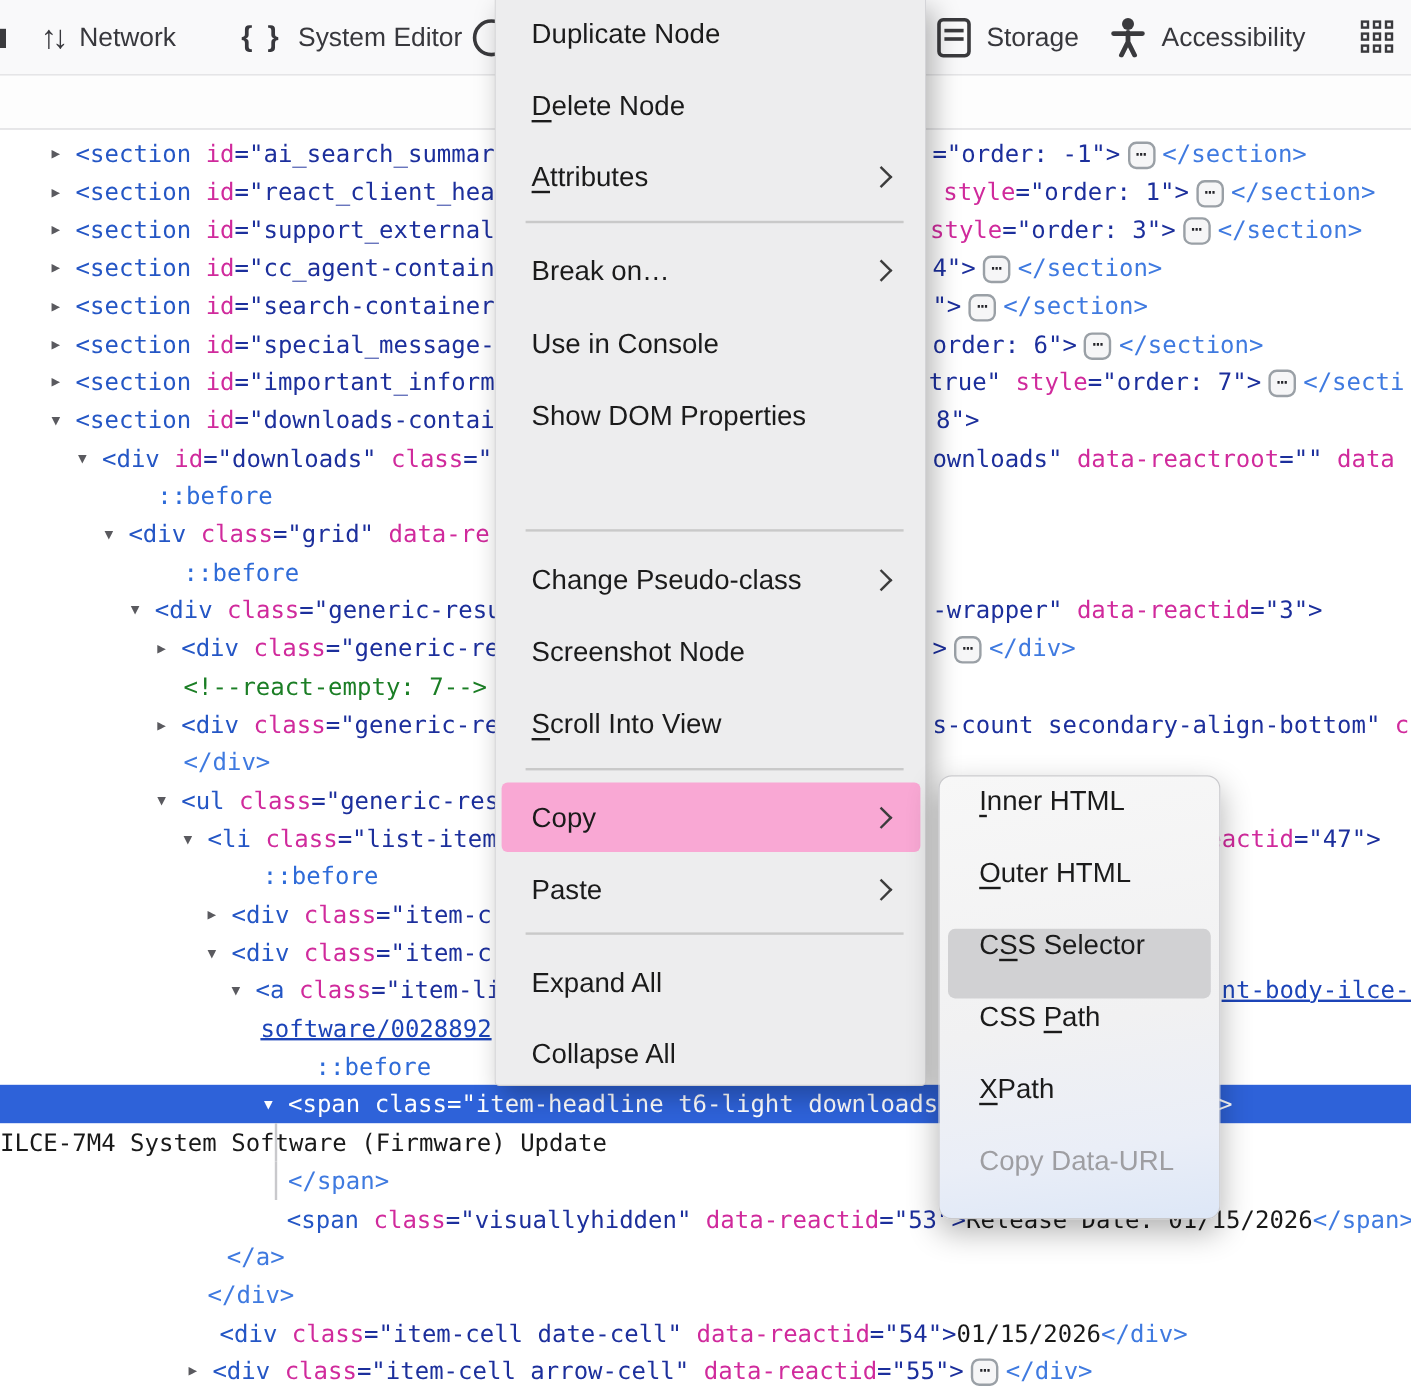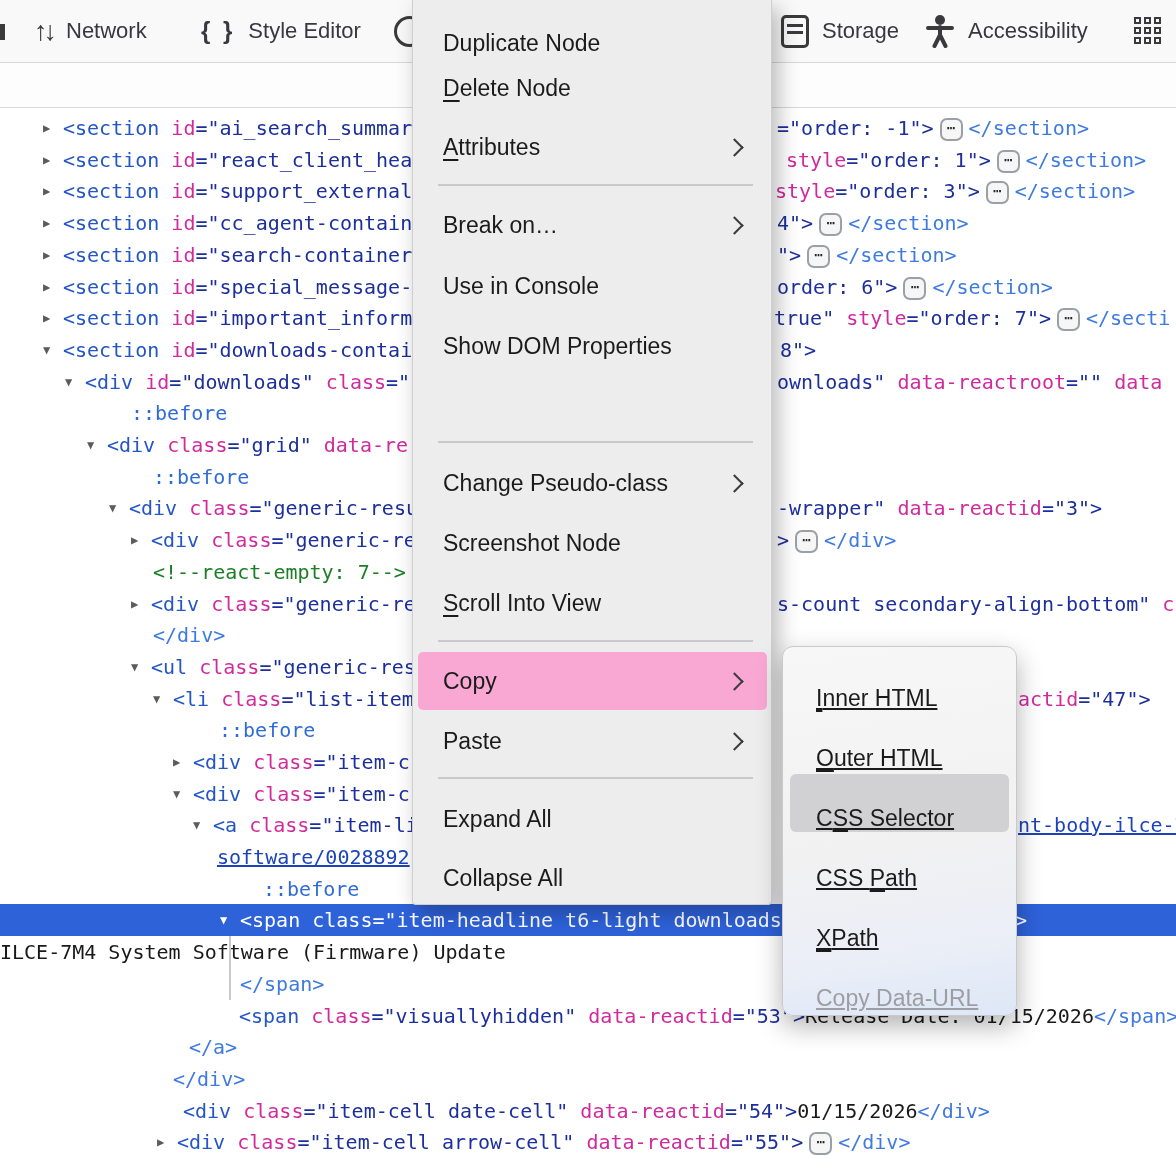--- a/index.html
+++ b/index.html
@@ -57,39 +57,39 @@
   .menu-sep{position:absolute;left:25px;right:18px;height:2px;background:#c9c9c9;}
   .chev{position:absolute;right:26px;width:11px;height:11px;border-right:2.5px solid #3c3c3c;
         border-top:2.5px solid #3c3c3c;transform:rotate(45deg);}
   .menu-item u, .sub-item u{text-underline-offset:4px;text-decoration-thickness:2px;}
 
   
   #submenu{position:absolute;left:782px;top:646px;width:233px;height:368px;
            background:linear-gradient(172deg,#f7f7f7 0%,#f1f1f2 55%,#eaeef7 82%,#dde7f7 100%);
            border:1px solid #c9c9cc;border-radius:11px;
            box-shadow:0 10px 26px rgba(0,0,0,.30);z-index:11;font-size:23px;color:#1b1b1b;}
-  .sub-item{position:absolute;left:7px;right:7px;height:58px;display:flex;align-items:flex-end;
-            padding-left:26px;border-radius:6px;box-sizing:border-box;text-decoration:underline;}
+  .sub-item{position:absolute;left:7px;right:7px;height:58px;display:flex;align-items:flex-start;
+            padding-left:26px;border-radius:6px;box-sizing:border-box;}
   .sub-item.hl{background:#d1d1d3;}
   .sub-item.dis{color:#9e9ea2;}
 </style>
 </head>
 <body>
 
 <div class="tabbar">
   <div class="edge-dash"></div>
 
   <div class="tab" style="left:34px">
     <span class="arrows">↑↓</span>
     <span>Network</span>
   </div>
 
   <div class="tab" style="left:201px">
     <span class="braces">{ }</span>
-    <span>Style Editor</span>
+    <span>System Editor</span>
   </div>
 
   <div class="tab" style="left:394px">
     <span class="perf-circle"></span>
   </div>
 
   <div class="tab" style="left:781px">
     <span class="storage-ic">
         <i style="top:6px"></i>
         <i style="top:13px"></i>
@@ -150,21 +150,21 @@
     <div class="row" style="top: 828px;"><div class="guide" style="left: 229px;"></div><span class="lseg" style=""><span class="tk-txt">ILCE-7M4 System Software (Firmware) Update </span></span></div>
     <div class="row" style="top: 860px;"><div class="guide" style="left: 229px;"></div><span class="lseg" style="padding-left: 240px;"><span class="tk-ctag">&lt;/span&gt;</span></span></div>
     <div class="row" style="top: 892px;"><span class="lseg" style="padding-left: 239px;"><span class="tk-tag">&lt;span</span><span class="tk-attr"> class</span><span class="tk-val">="visuallyhidden"</span><span class="tk-attr"> data-reactid</span><span class="tk-val">="53"&gt;</span><span class="tk-txt">Release Date: 01/15/2026</span><span class="tk-ctag">&lt;/span&gt;</span></span></div>
     <div class="row" style="top: 923px;"><span class="lseg" style="padding-left: 189px;"><span class="tk-ctag">&lt;/a&gt;</span></span></div>
     <div class="row" style="top: 955px;"><span class="lseg" style="padding-left: 173px;"><span class="tk-ctag">&lt;/div&gt;</span></span></div>
     <div class="row" style="top: 987px;"><span class="lseg" style="padding-left: 183px;"><span class="tk-tag">&lt;div</span><span class="tk-attr"> class</span><span class="tk-val">="item-cell date-cell"</span><span class="tk-attr"> data-reactid</span><span class="tk-val">="54"&gt;</span><span class="tk-txt">01/15/2026</span><span class="tk-ctag">&lt;/div&gt;</span></span></div>
     <div class="row" style="top: 1018px;"><span class="twisty" style="left: 157px;">▶</span><span class="lseg" style="padding-left: 177px;"><span class="tk-tag">&lt;div</span><span class="tk-attr"> class</span><span class="tk-val">="item-cell arrow-cell"</span><span class="tk-attr"> data-reactid</span><span class="tk-val">="55"&gt;</span><span class="badge">⋯</span><span class="tk-ctag">&lt;/div&gt;</span></span></div>
   </div>
 
 <div id="ctxmenu">
-    <div class="menu-item" style="top: -1px; align-items: flex-end;">
+    <div class="menu-item" style="top: -1px;">
       <span>Duplicate Node</span>
     </div>
     <div class="menu-item" style="top: 59px;">
       <span><u>D</u>elete Node</span>
     </div>
     <div class="menu-item" style="top: 118px;">
       <span><u>A</u>ttributes</span>
       <span class="chev"></span>
     </div>
     <div class="menu-sep" style="top: 184px;"></div>

